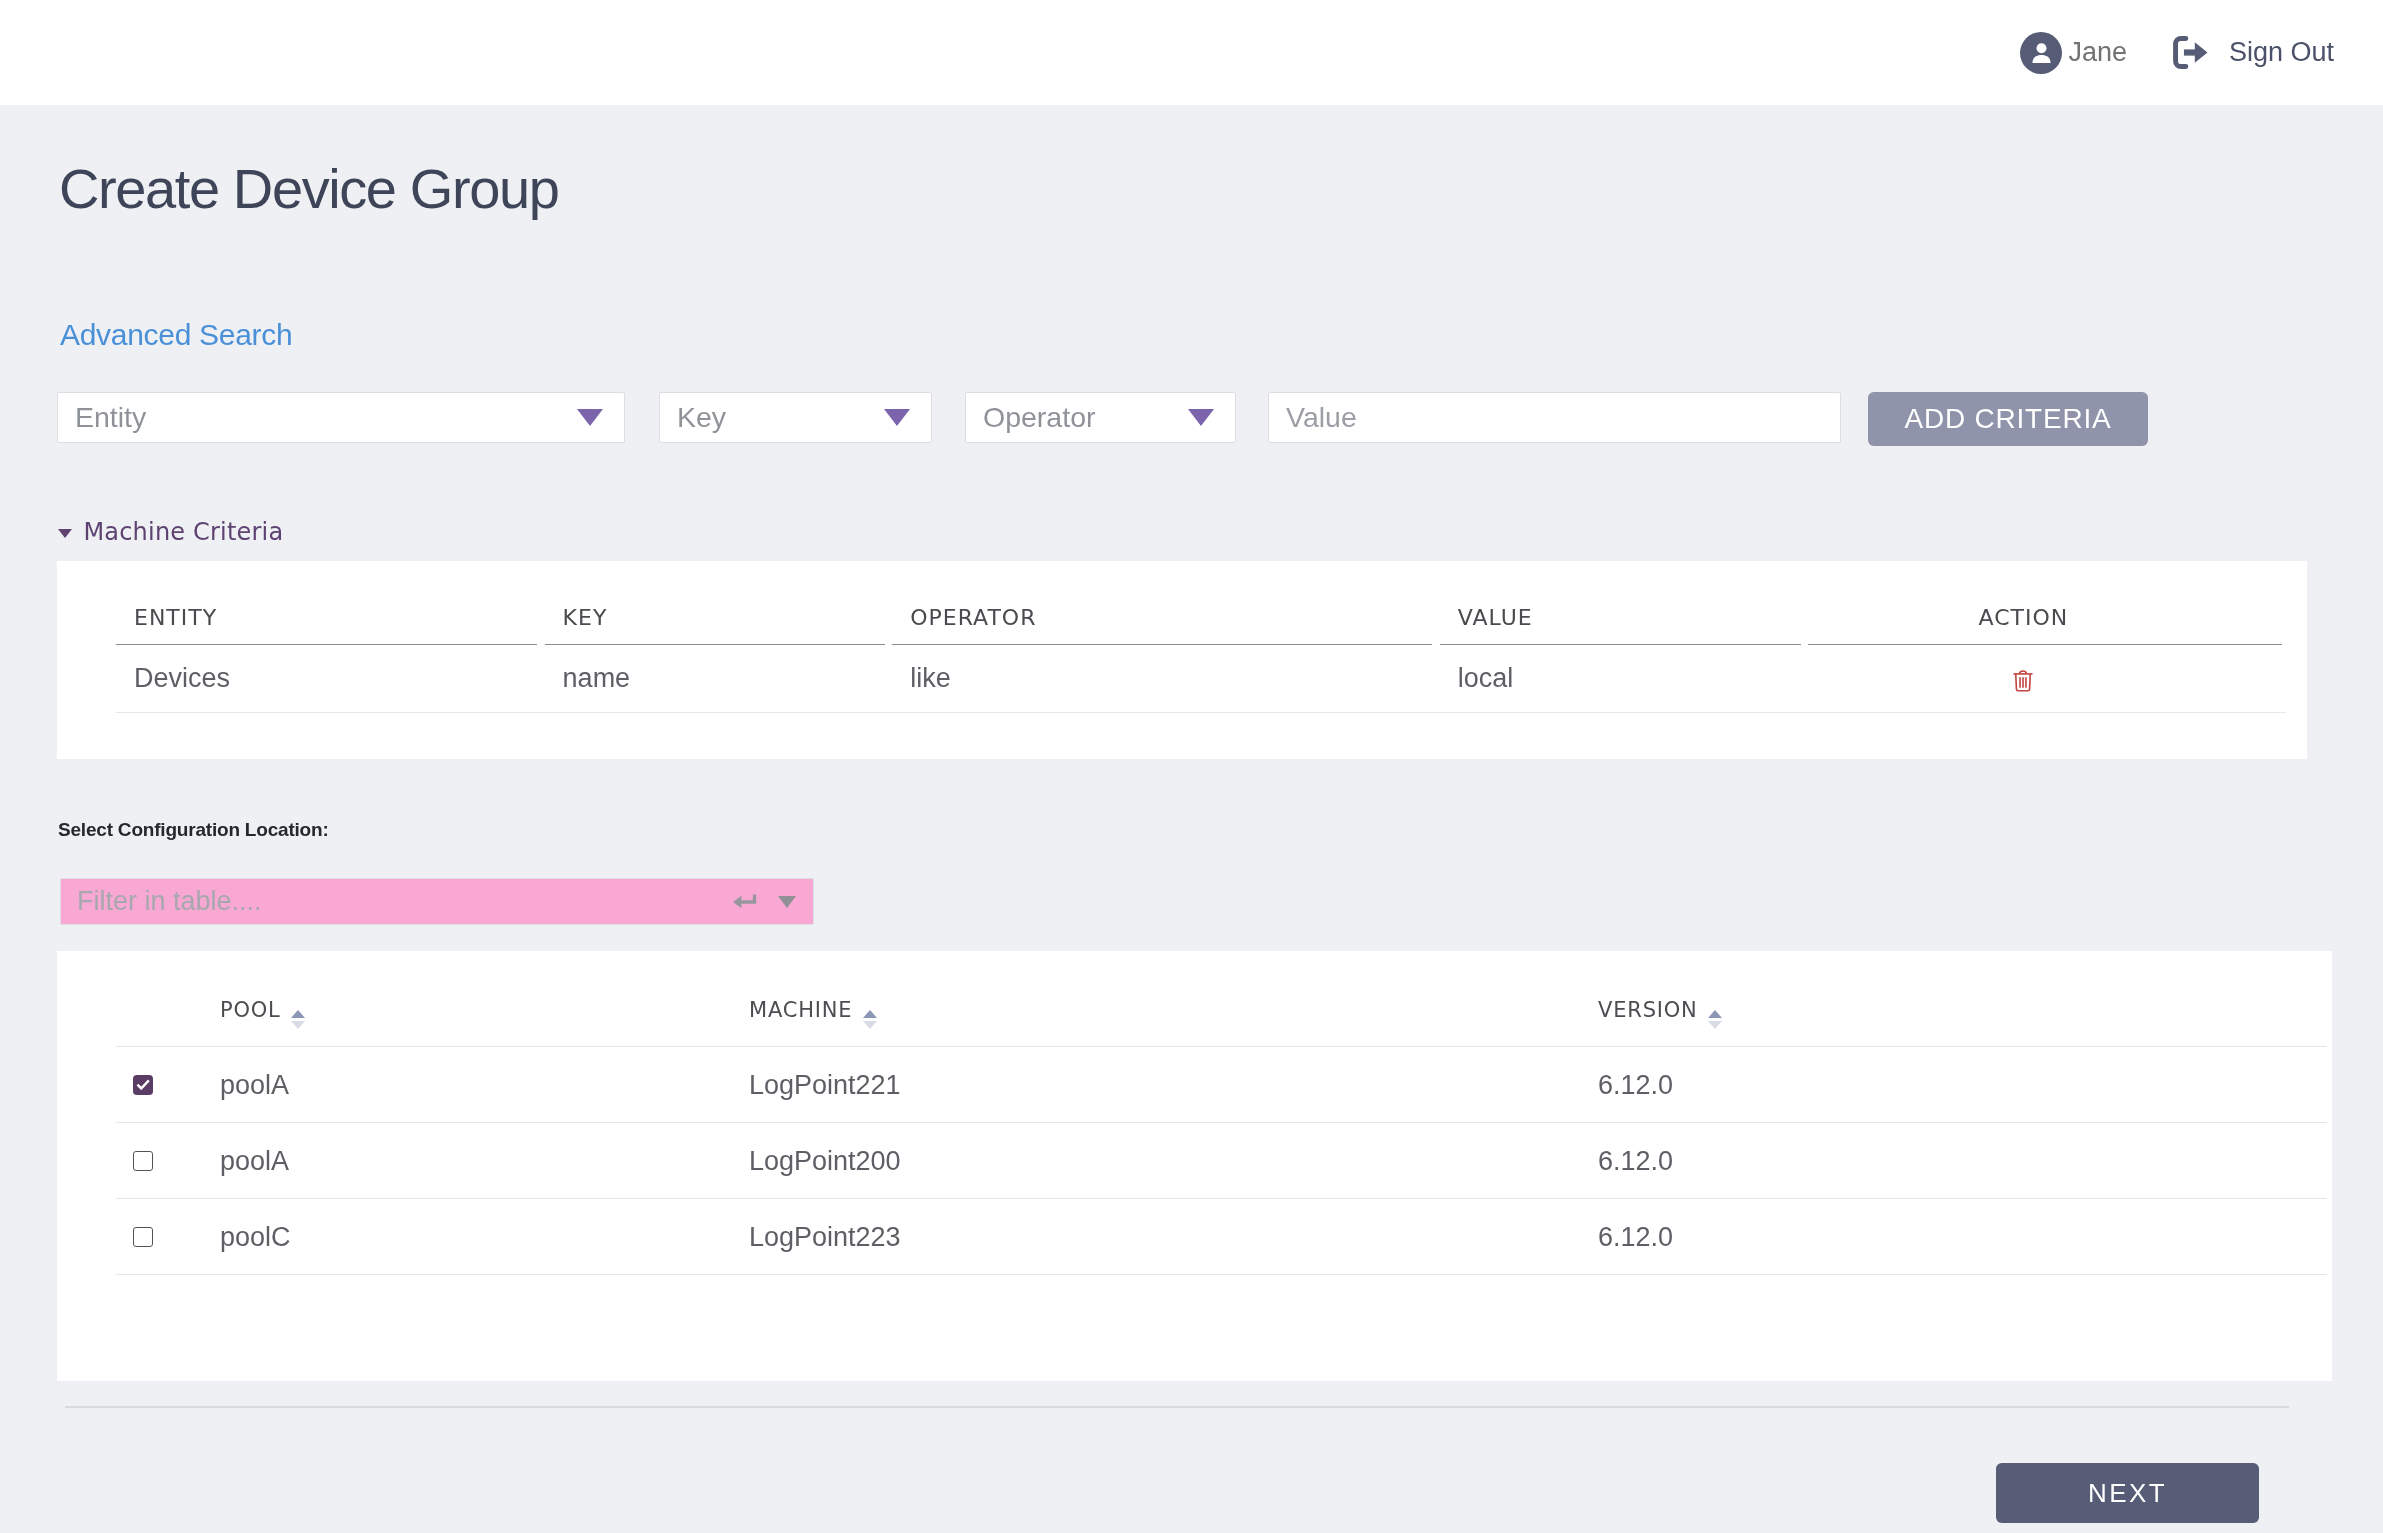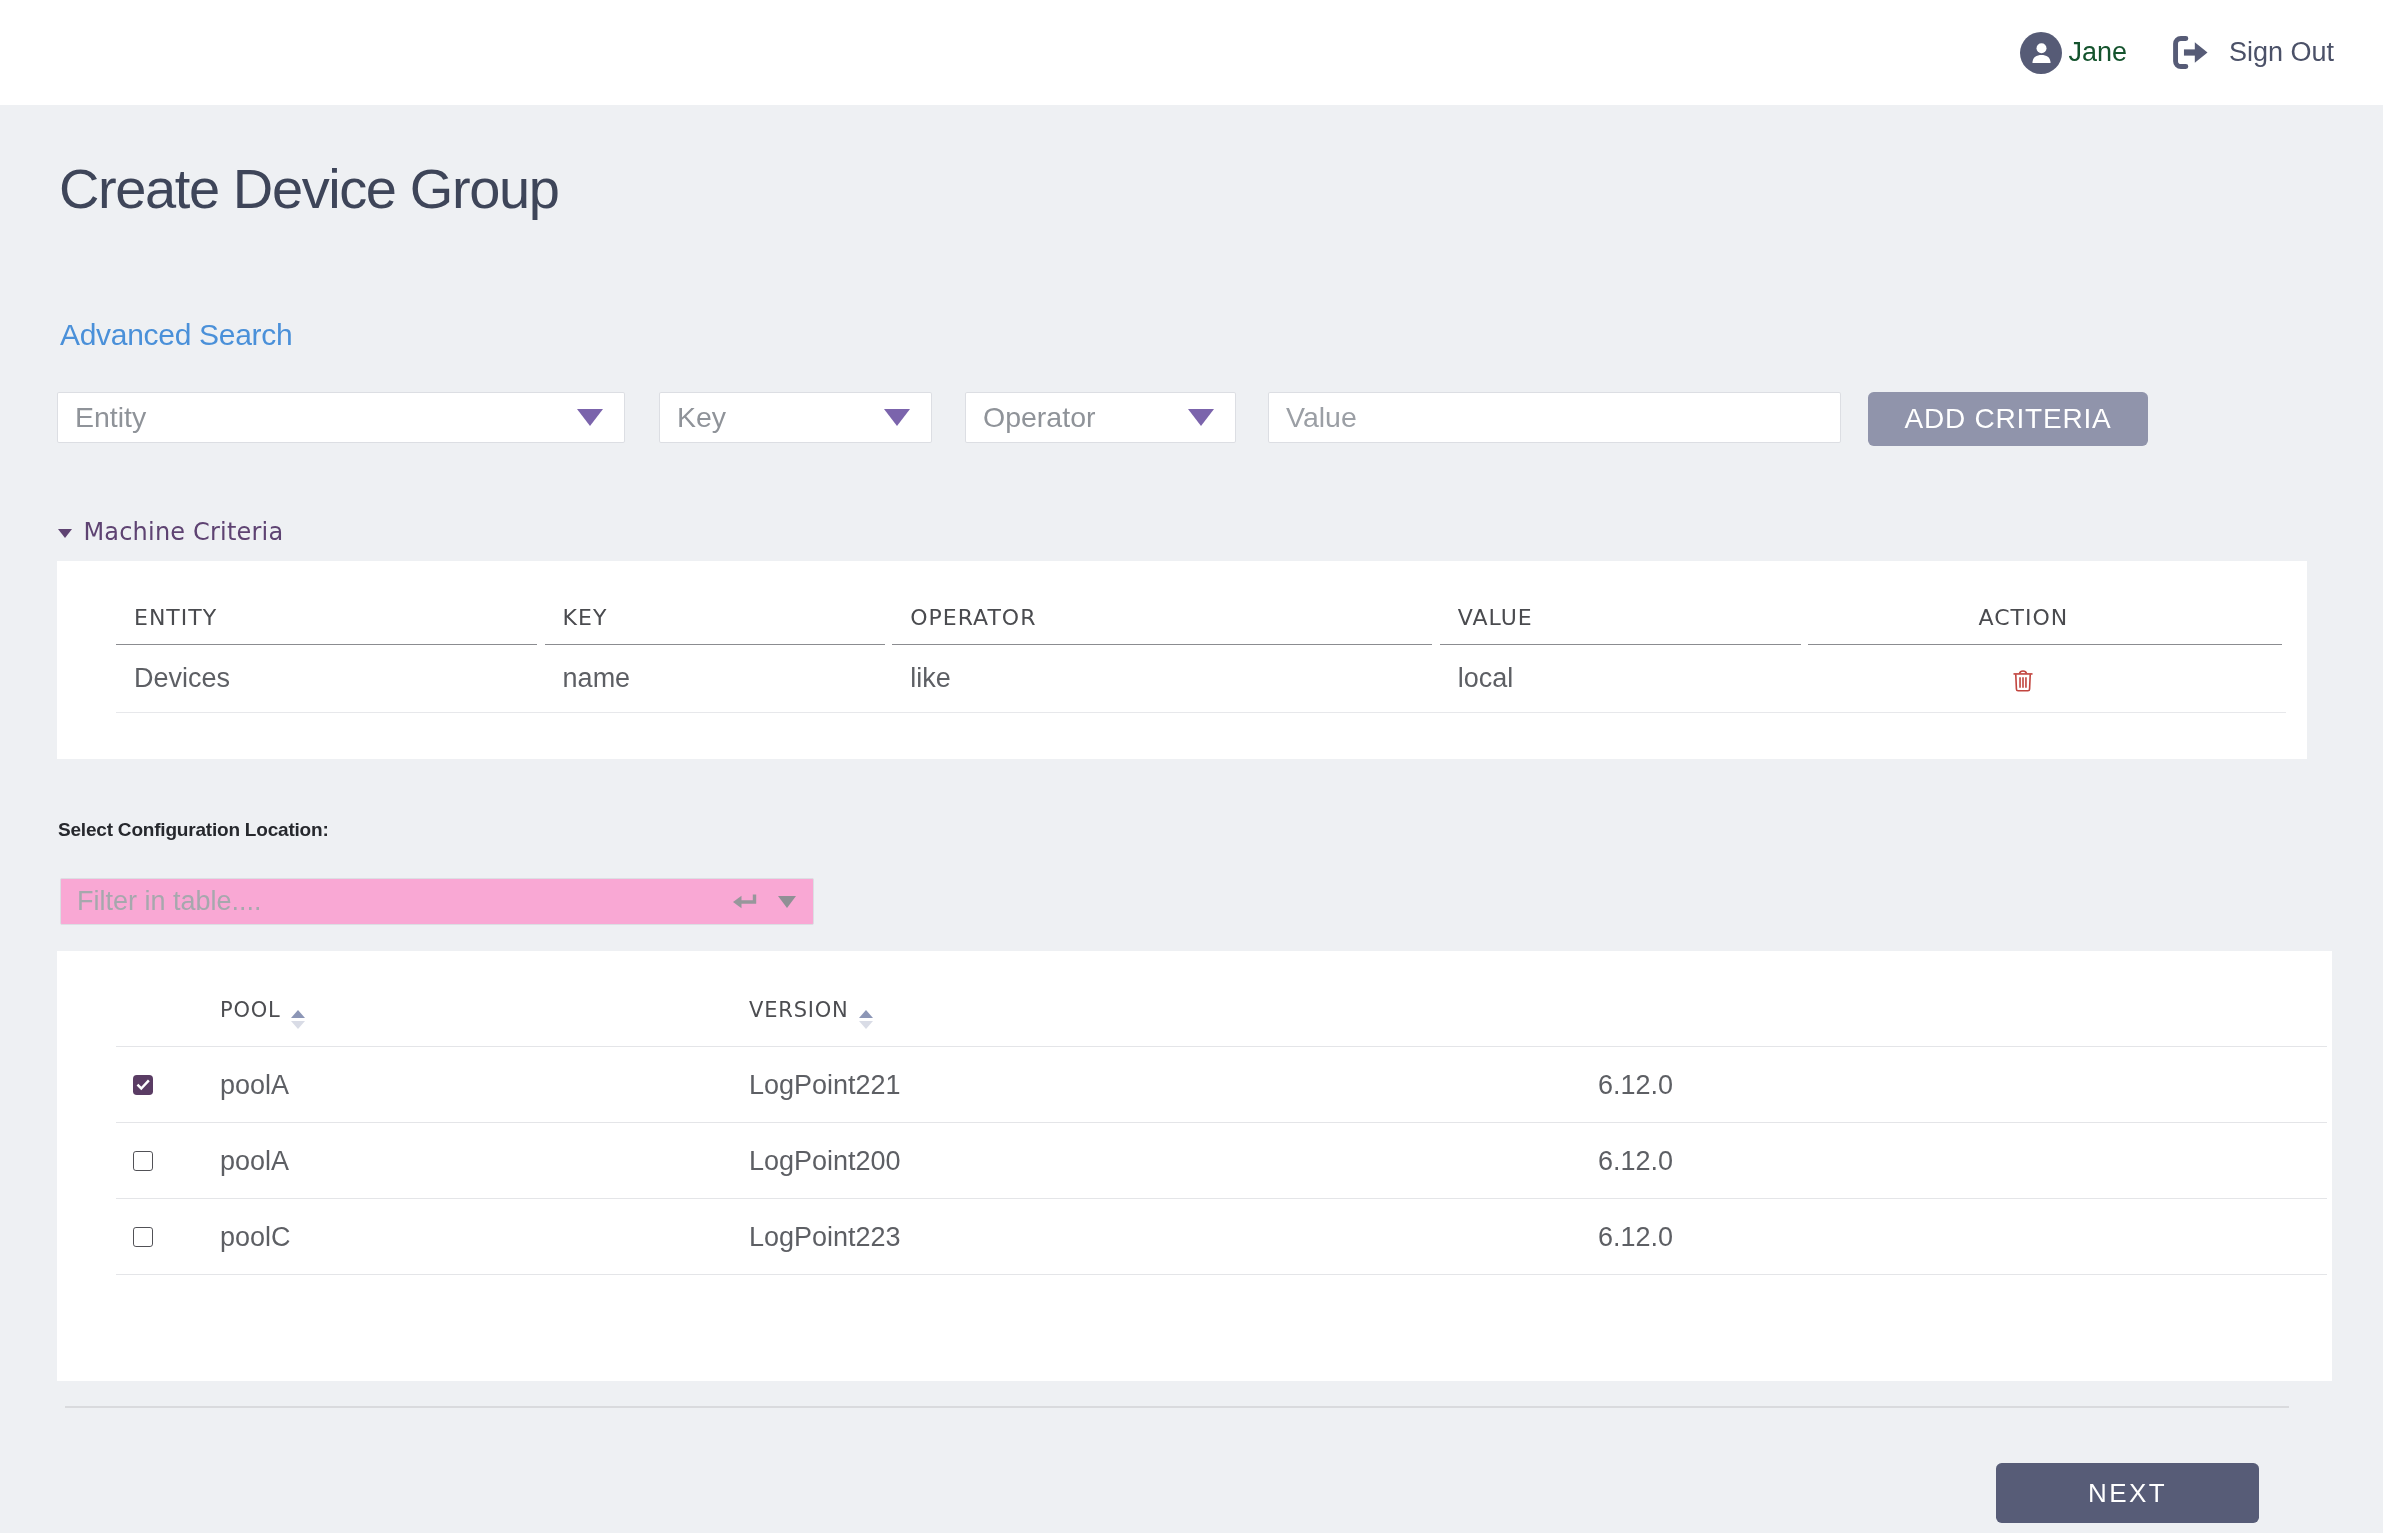--- a/index.html
+++ b/index.html
@@ -14,21 +14,21 @@
   
   .topbar {
     height:105px; background:#ffffff;
     display:flex; align-items:center; justify-content:flex-end;
     padding-right:49px;
   }
   .avatar {
     width:42px; height:42px; border-radius:50%;
     background:#565b76; display:flex; align-items:center; justify-content:center;
   }
-  .user-name { margin-left:6px; font-size:27px; color:#14532d; }
+  .user-name { margin-left:6px; font-size:27px; color:#737373; }
   .signout { display:flex; align-items:center; margin-left:46px; cursor:pointer; }
   .signout-label { margin-left:19px; font-size:27px; color:#4b5168; }
 
   
   .content { position:relative; width:2383px; height:1429px; }
 
   .page-title {
     position:absolute; left:59px; top:55px;
     font-size:56px; line-height:57px; font-weight:300;
     color:#3e4559; letter-spacing:-1.4px;
@@ -276,20 +276,26 @@
 
   <section class="cfg-card">
     <div class="cfg-row cfg-head">
       <div class="col-check"></div>
       <div class="col-pool">
         <span class="hlabel">POOL</span><span class="sort-wrap">
             <span class="sort-up"></span>
             <span class="sort-down"></span>
           </span>
       </div>
+      <div class="col-machine">
+        <span class="hlabel">MACHINE</span><span class="sort-wrap">
+            <span class="sort-up"></span>
+            <span class="sort-down"></span>
+          </span>
+      </div>
       <div class="col-version">
         <span class="hlabel">VERSION</span><span class="sort-wrap">
             <span class="sort-up"></span>
             <span class="sort-down"></span>
           </span>
       </div>
     </div>
     <div class="cfg-body">
       <div class="cfg-row">
         <div class="col-check">

